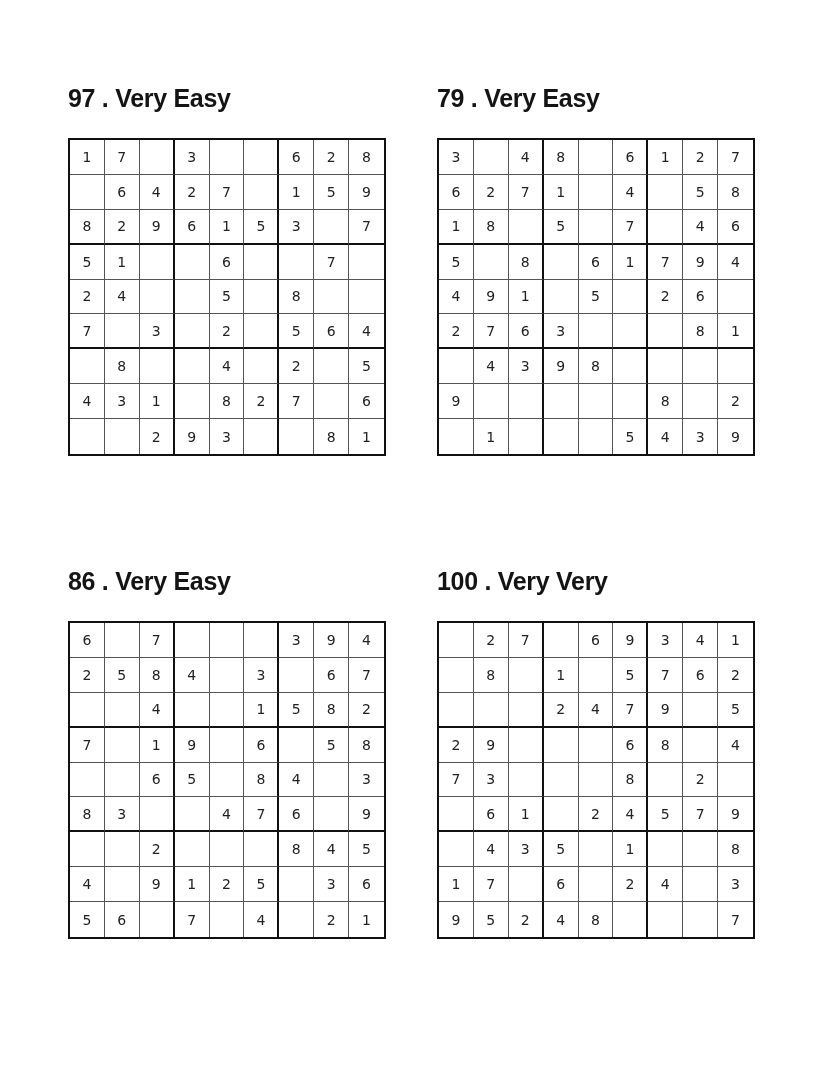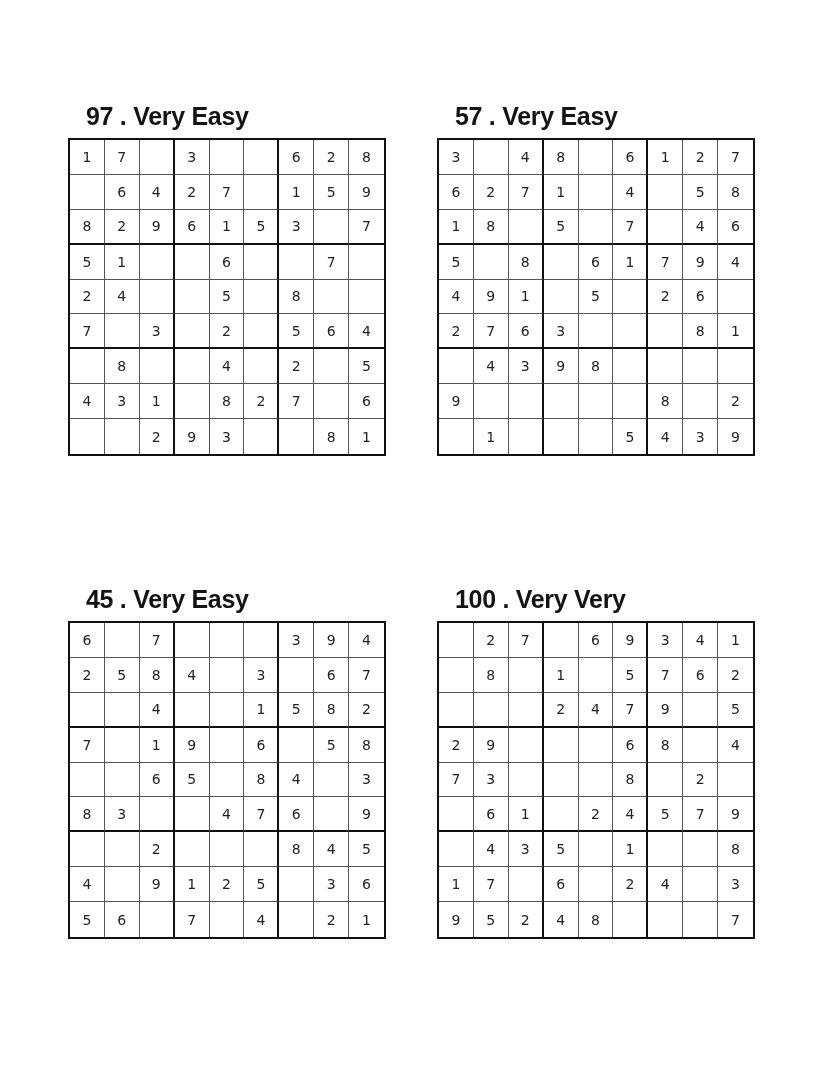--- a/index.html
+++ b/index.html
@@ -5,21 +5,21 @@
   html, body { margin: 0; padding: 0; }
   body {
     width: 828px; height: 1080px; background: #ffffff;
     position: relative; overflow: hidden;
     font-family: "DejaVu Sans", sans-serif; color: #111111;
   }
   .puzzle { position: absolute; width: 318px; }
   .puzzle-title {
     font-family: "Liberation Sans", sans-serif;
     font-weight: bold; font-size: 25px; letter-spacing: -0.3px;
-    height: 30px; line-height: 30px; margin: 18px;
+    height: 30px; line-height: 30px; margin: 0;
     color: #141414;
   }
   .grid {
     position: absolute; left: 0; width: 318px; height: 318px;
     box-sizing: border-box; border: 2px solid #111;
     display: grid; grid-template-columns: repeat(9, 1fr);
     grid-template-rows: repeat(9, 1fr);
   }
   .cell {
     box-sizing: border-box;
@@ -116,21 +116,21 @@
       <div class="cell r8 c3">9</div>
       <div class="cell r8 c4">3</div>
       <div class="cell r8 c5"></div>
       <div class="cell r8 c6"></div>
       <div class="cell r8 c7">8</div>
       <div class="cell r8 c8">1</div>
     </div>
 </div>
 
 <div class="puzzle" style="left:437px; top:83px;">
-  <h2 class="puzzle-title">57 . Very Easy</h2>
+  <h2 class="puzzle-title">79 . Very Easy</h2>
   <div class="grid" style="top:55px;">
       <div class="cell r0 c0">3</div>
       <div class="cell r0 c1"></div>
       <div class="cell r0 c2">4</div>
       <div class="cell r0 c3">8</div>
       <div class="cell r0 c4"></div>
       <div class="cell r0 c5">6</div>
       <div class="cell r0 c6">1</div>
       <div class="cell r0 c7">2</div>
       <div class="cell r0 c8">7</div>
@@ -203,21 +203,21 @@
       <div class="cell r8 c3"></div>
       <div class="cell r8 c4"></div>
       <div class="cell r8 c5">5</div>
       <div class="cell r8 c6">4</div>
       <div class="cell r8 c7">3</div>
       <div class="cell r8 c8">9</div>
     </div>
 </div>
 
 <div class="puzzle" style="left:68px; top:566px;">
-  <h2 class="puzzle-title">45 . Very Easy</h2>
+  <h2 class="puzzle-title">86 . Very Easy</h2>
   <div class="grid" style="top:55px;">
       <div class="cell r0 c0">6</div>
       <div class="cell r0 c1"></div>
       <div class="cell r0 c2">7</div>
       <div class="cell r0 c3"></div>
       <div class="cell r0 c4"></div>
       <div class="cell r0 c5"></div>
       <div class="cell r0 c6">3</div>
       <div class="cell r0 c7">9</div>
       <div class="cell r0 c8">4</div>

